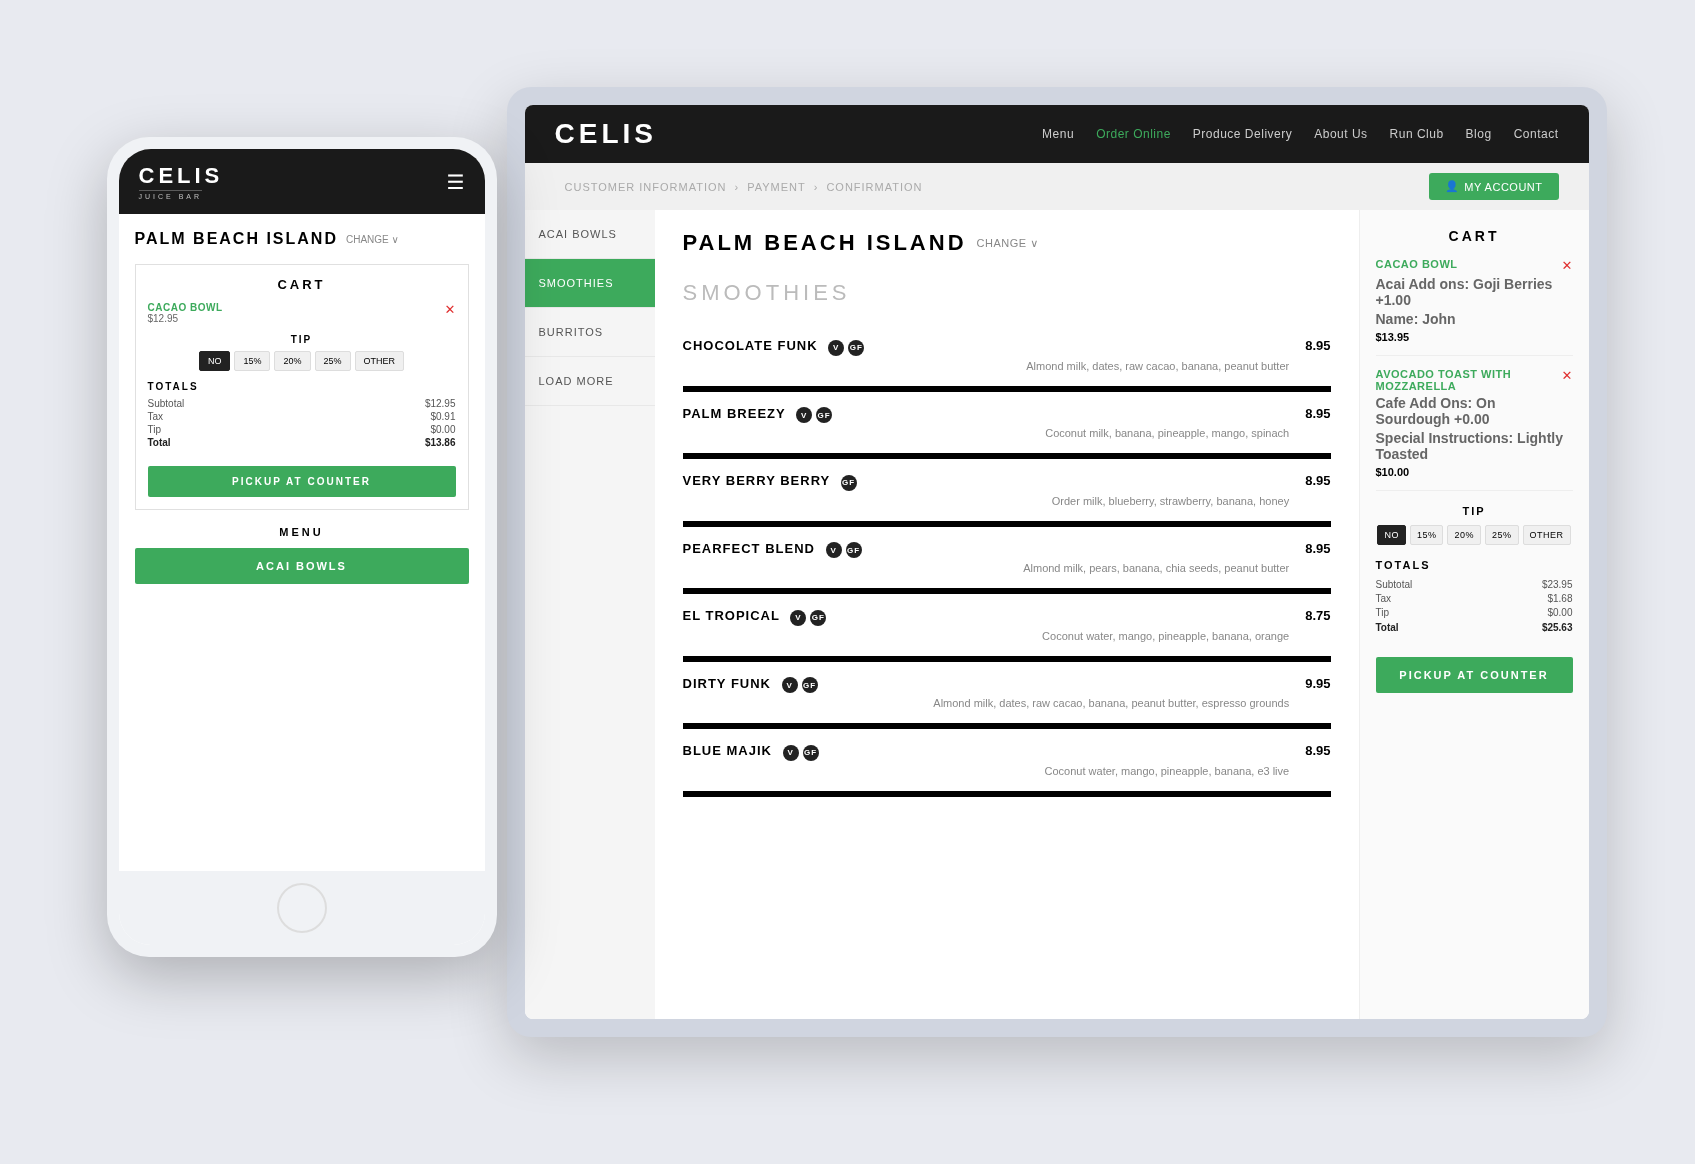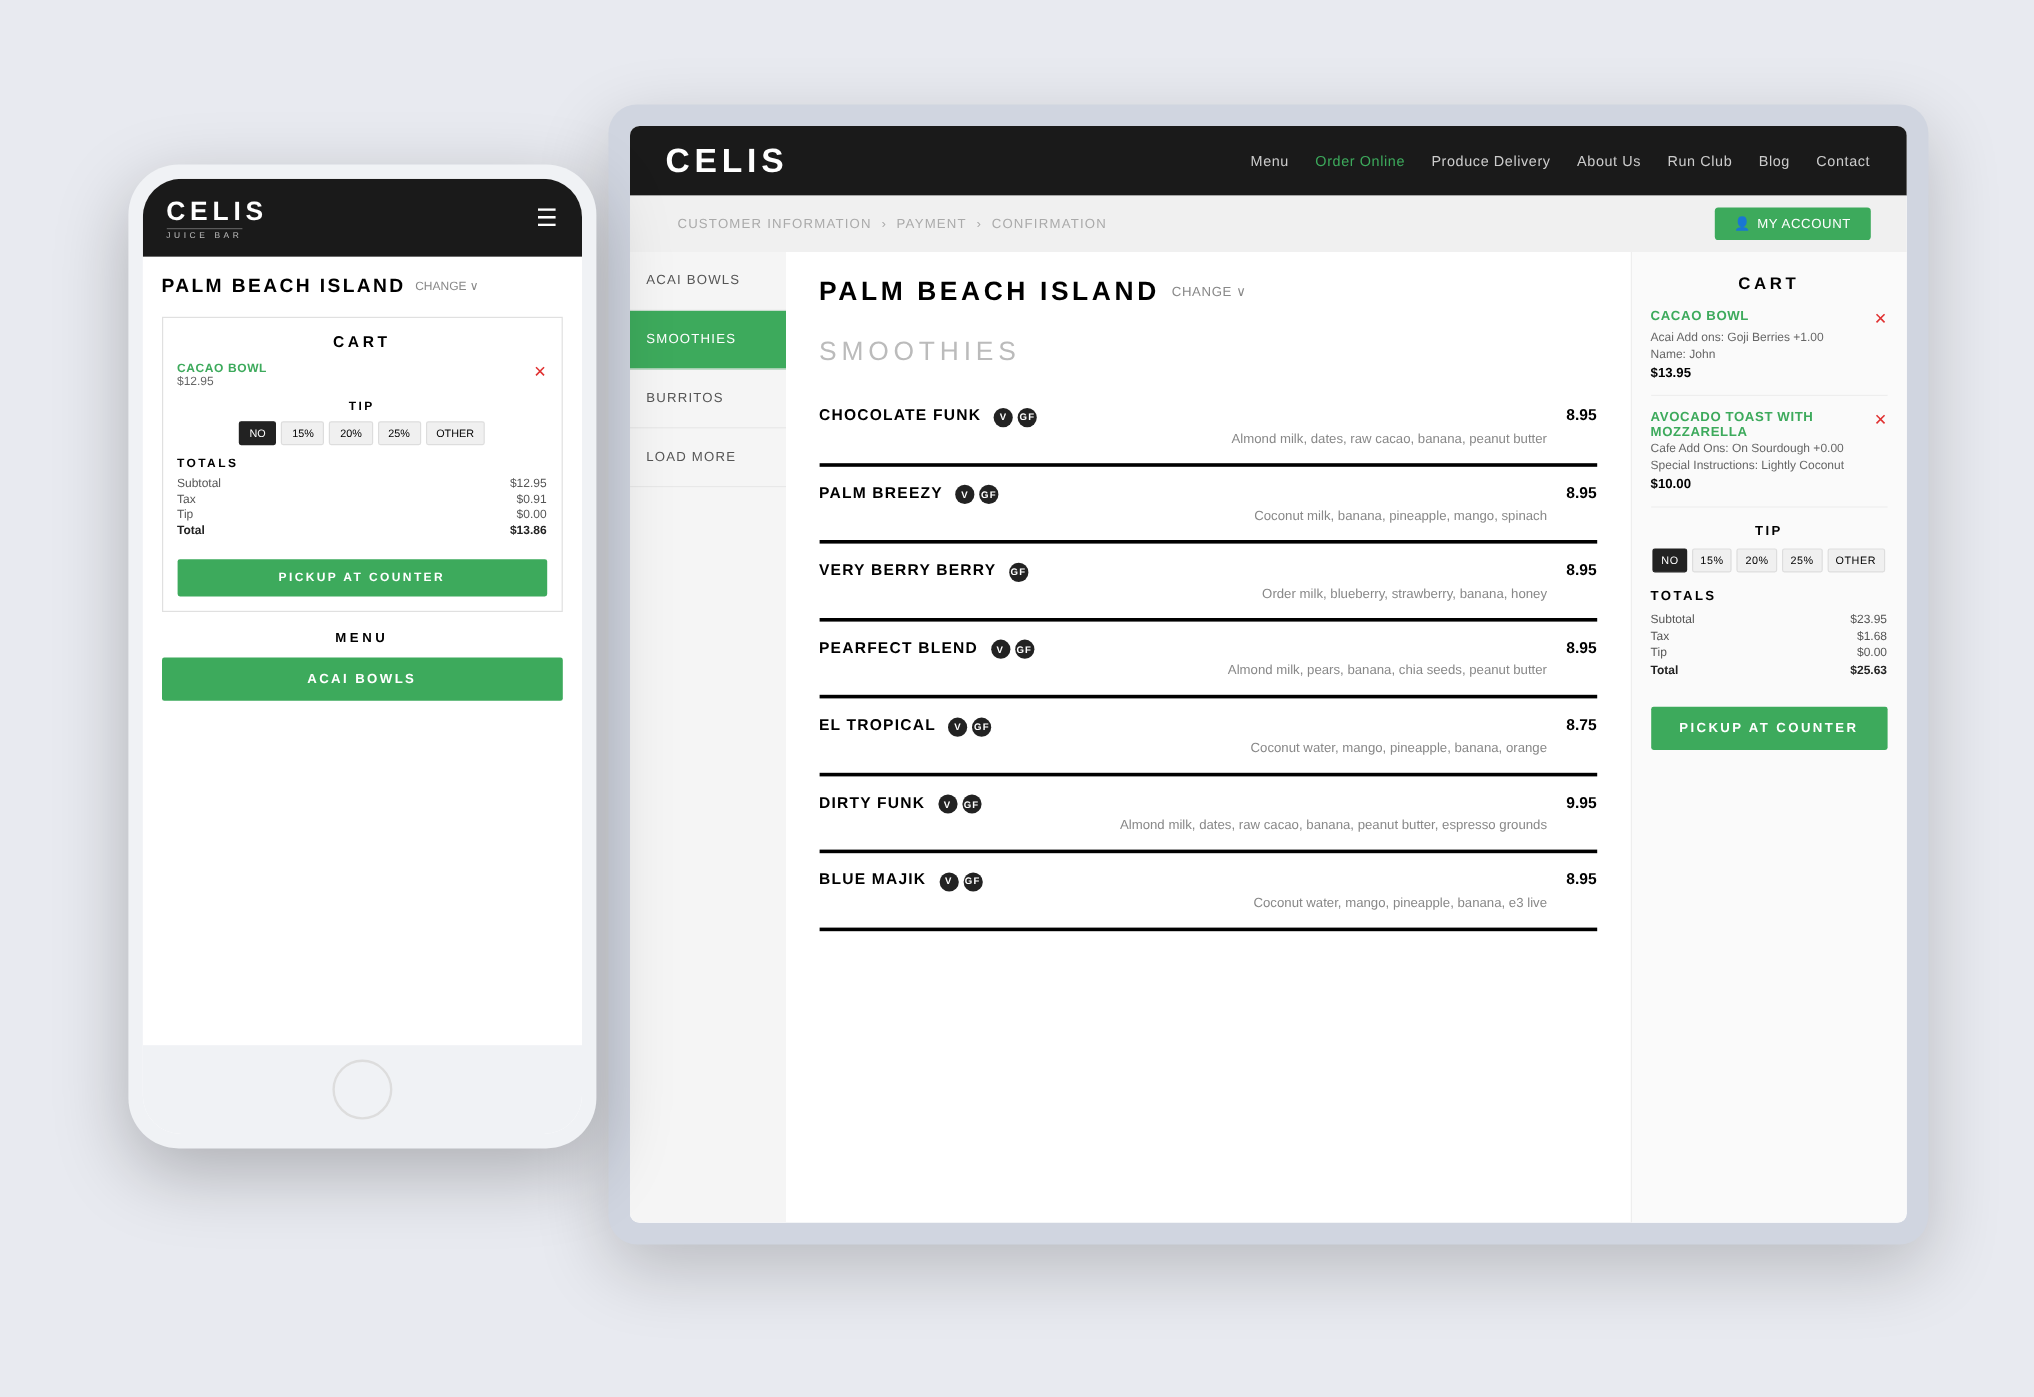--- a/index.html
+++ b/index.html
@@ -168,21 +168,21 @@
       letter-spacing: 4px;
       text-transform: uppercase;
       color: #bbb;
       margin-bottom: 18px;
     }
     .menu-item-row {
       display: flex;
       justify-content: space-between;
       align-items: flex-start;
       padding: 14px 0;
-      border-bottom: 3px solid #000000;
+      border-bottom: 6px solid #000000;
       cursor: pointer;
     }
     .menu-item-info { flex: 1; }
     .menu-item-name {
       font-size: 13px;
       font-weight: 700;
       letter-spacing: 1px;
       text-transform: uppercase;
       margin-bottom: 4px;
     }
@@ -250,23 +250,24 @@
       letter-spacing: 0.5px;
       flex: 1;
     }
     .cart-item-remove {
       color: #e03030;
       font-size: 13px;
       cursor: pointer;
       margin-left: 6px;
     }
     .cart-item-detail {
-      font-size: 10px;
+      font-size: 14px;
       color: #666;
       margin-top: 3px;
+      font-weight: bold;
     }
     .cart-item-price {
       font-size: 11px;
       font-weight: 700;
       margin-top: 4px;
     }
 
     .tip-section {
       margin: 14px 0;
     }
@@ -703,21 +704,21 @@
             <div class="cart-item-detail">Name: John</div>
             <div class="cart-item-price">$13.95</div>
           </div>
 
           <div class="cart-item">
             <div class="cart-item-header">
               <span class="cart-item-name">AVOCADO TOAST WITH MOZZARELLA</span>
               <span class="cart-item-remove">✕</span>
             </div>
             <div class="cart-item-detail">Cafe Add Ons: On Sourdough +0.00</div>
-            <div class="cart-item-detail">Special Instructions: Lightly Coconut</div>
+            <div class="cart-item-detail">Special Instructions: Lightly Toasted</div>
             <div class="cart-item-price">$10.00</div>
           </div>
 
           <div class="tip-section">
             <div class="tip-label">TIP</div>
             <div class="tip-buttons">
               <button class="tip-btn active">NO</button>
               <button class="tip-btn">15%</button>
               <button class="tip-btn">20%</button>
               <button class="tip-btn">25%</button>

